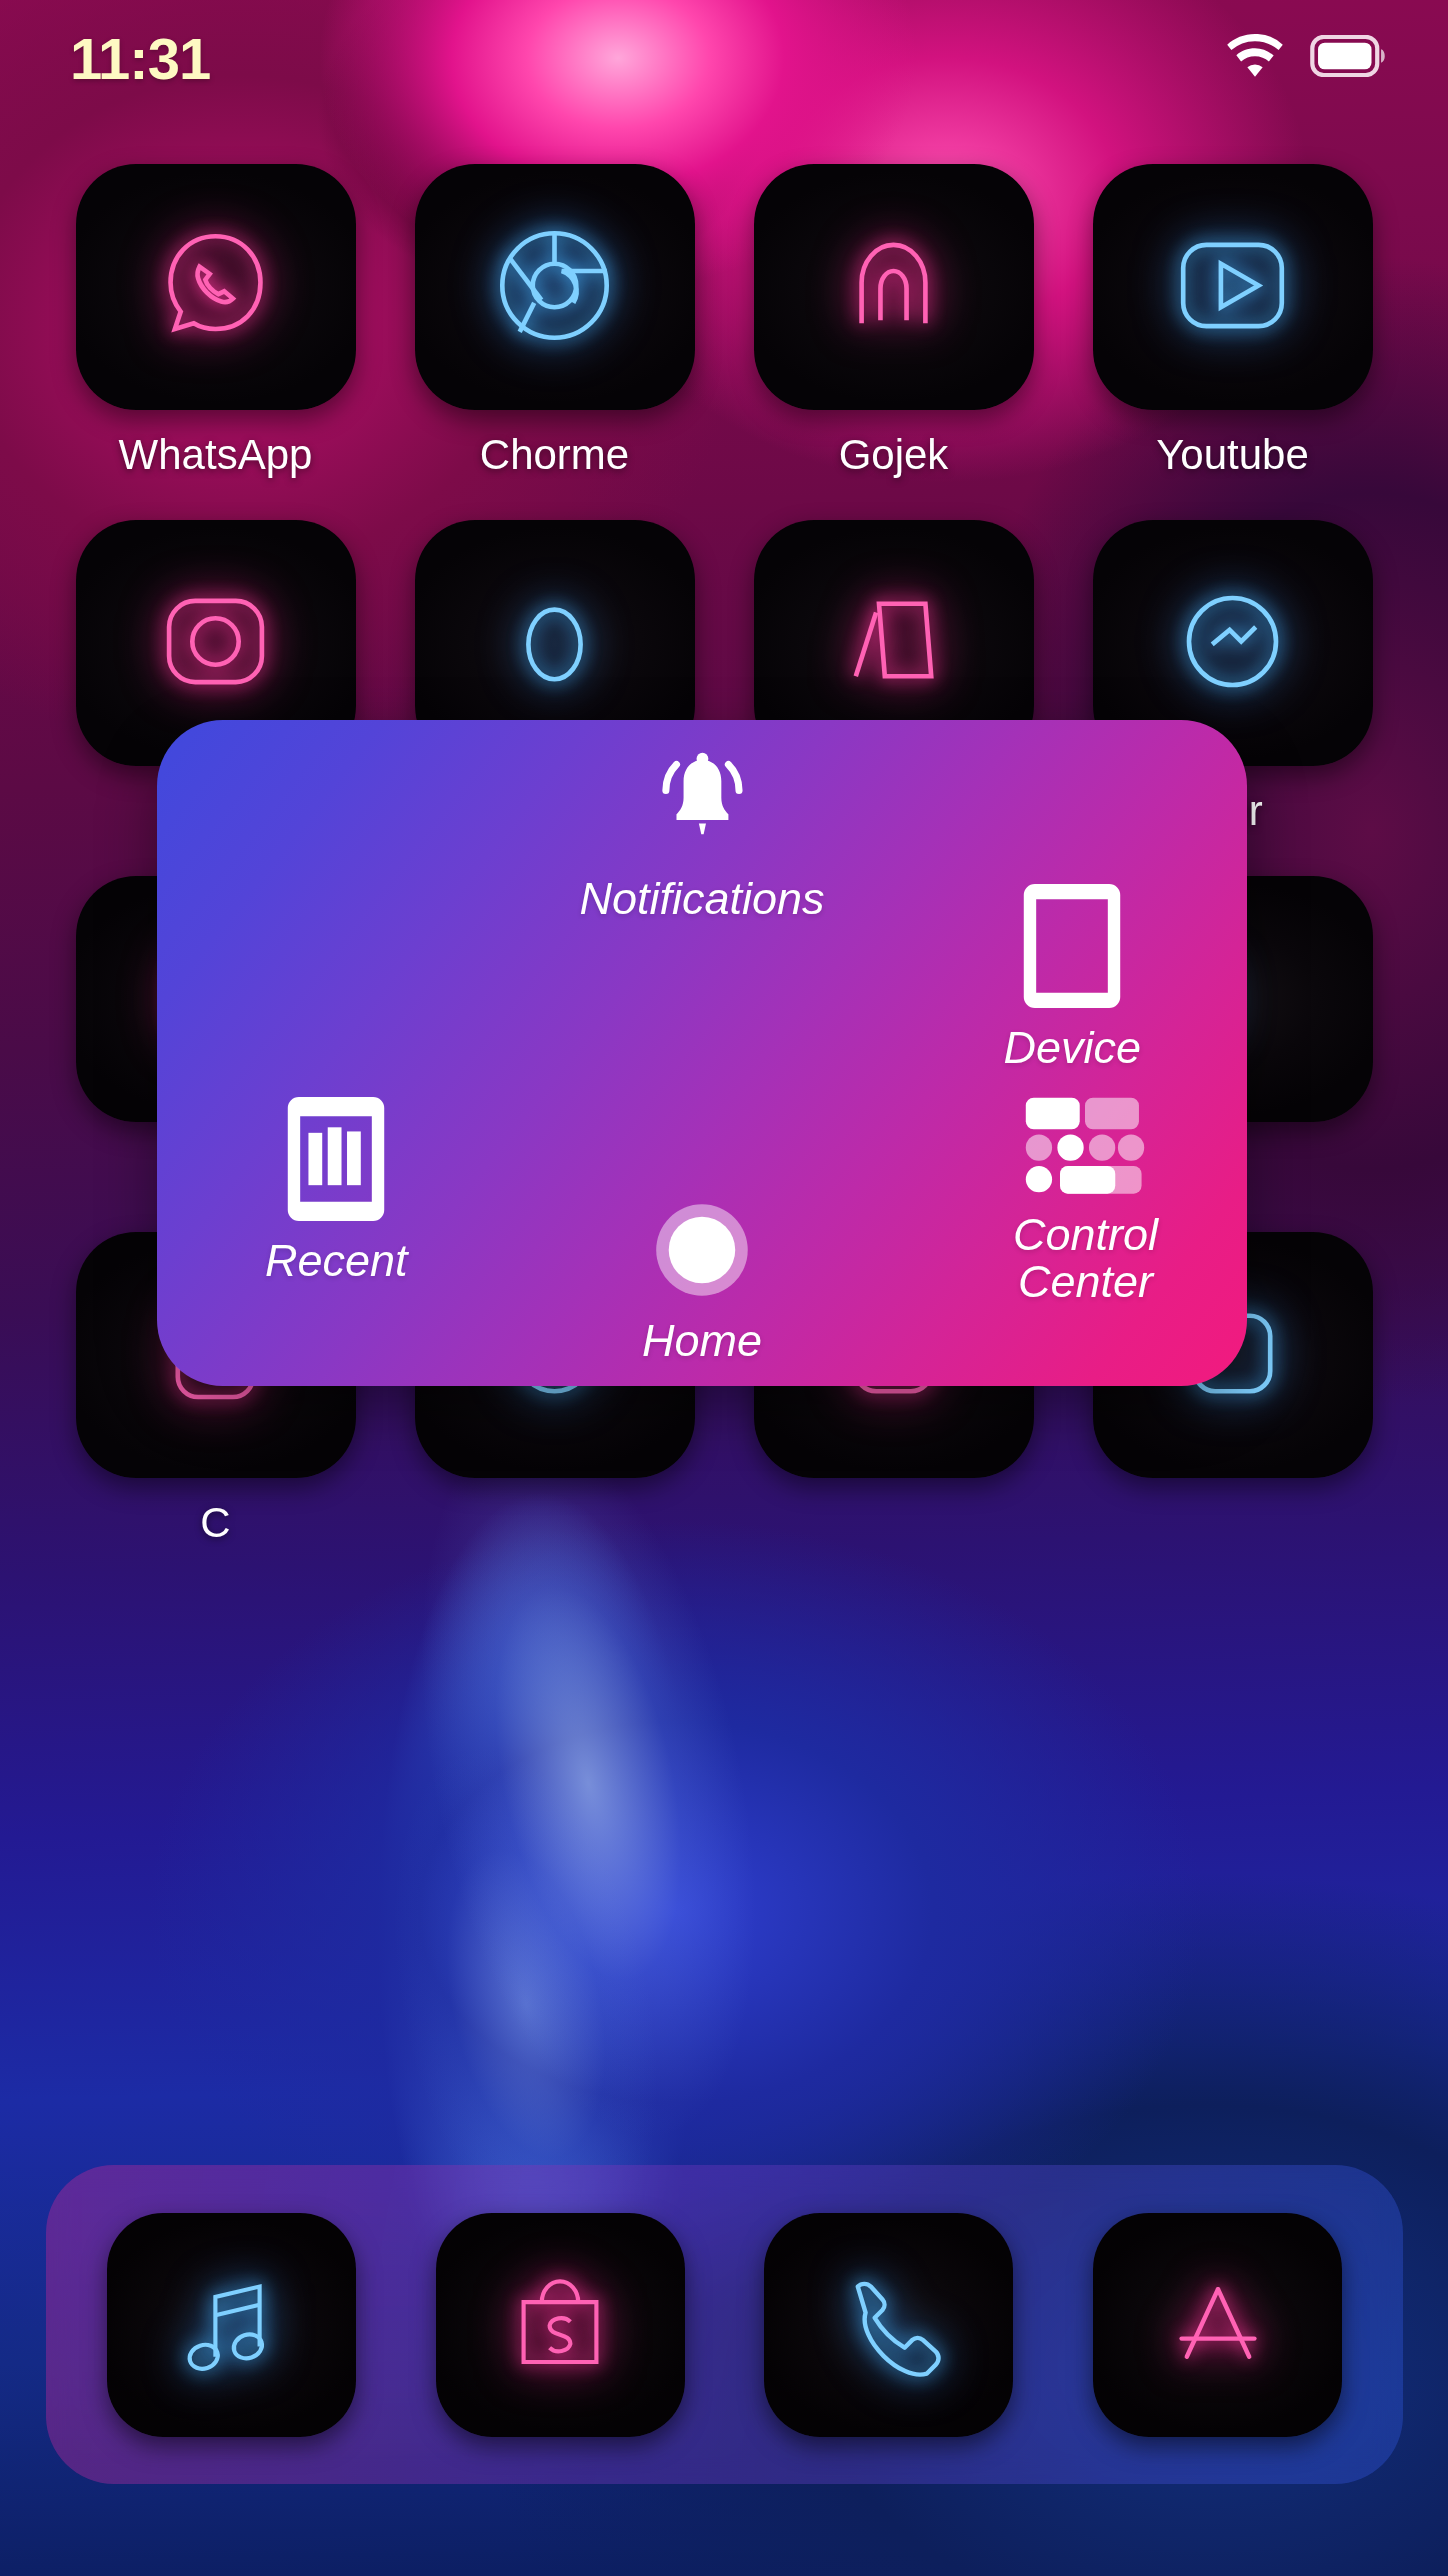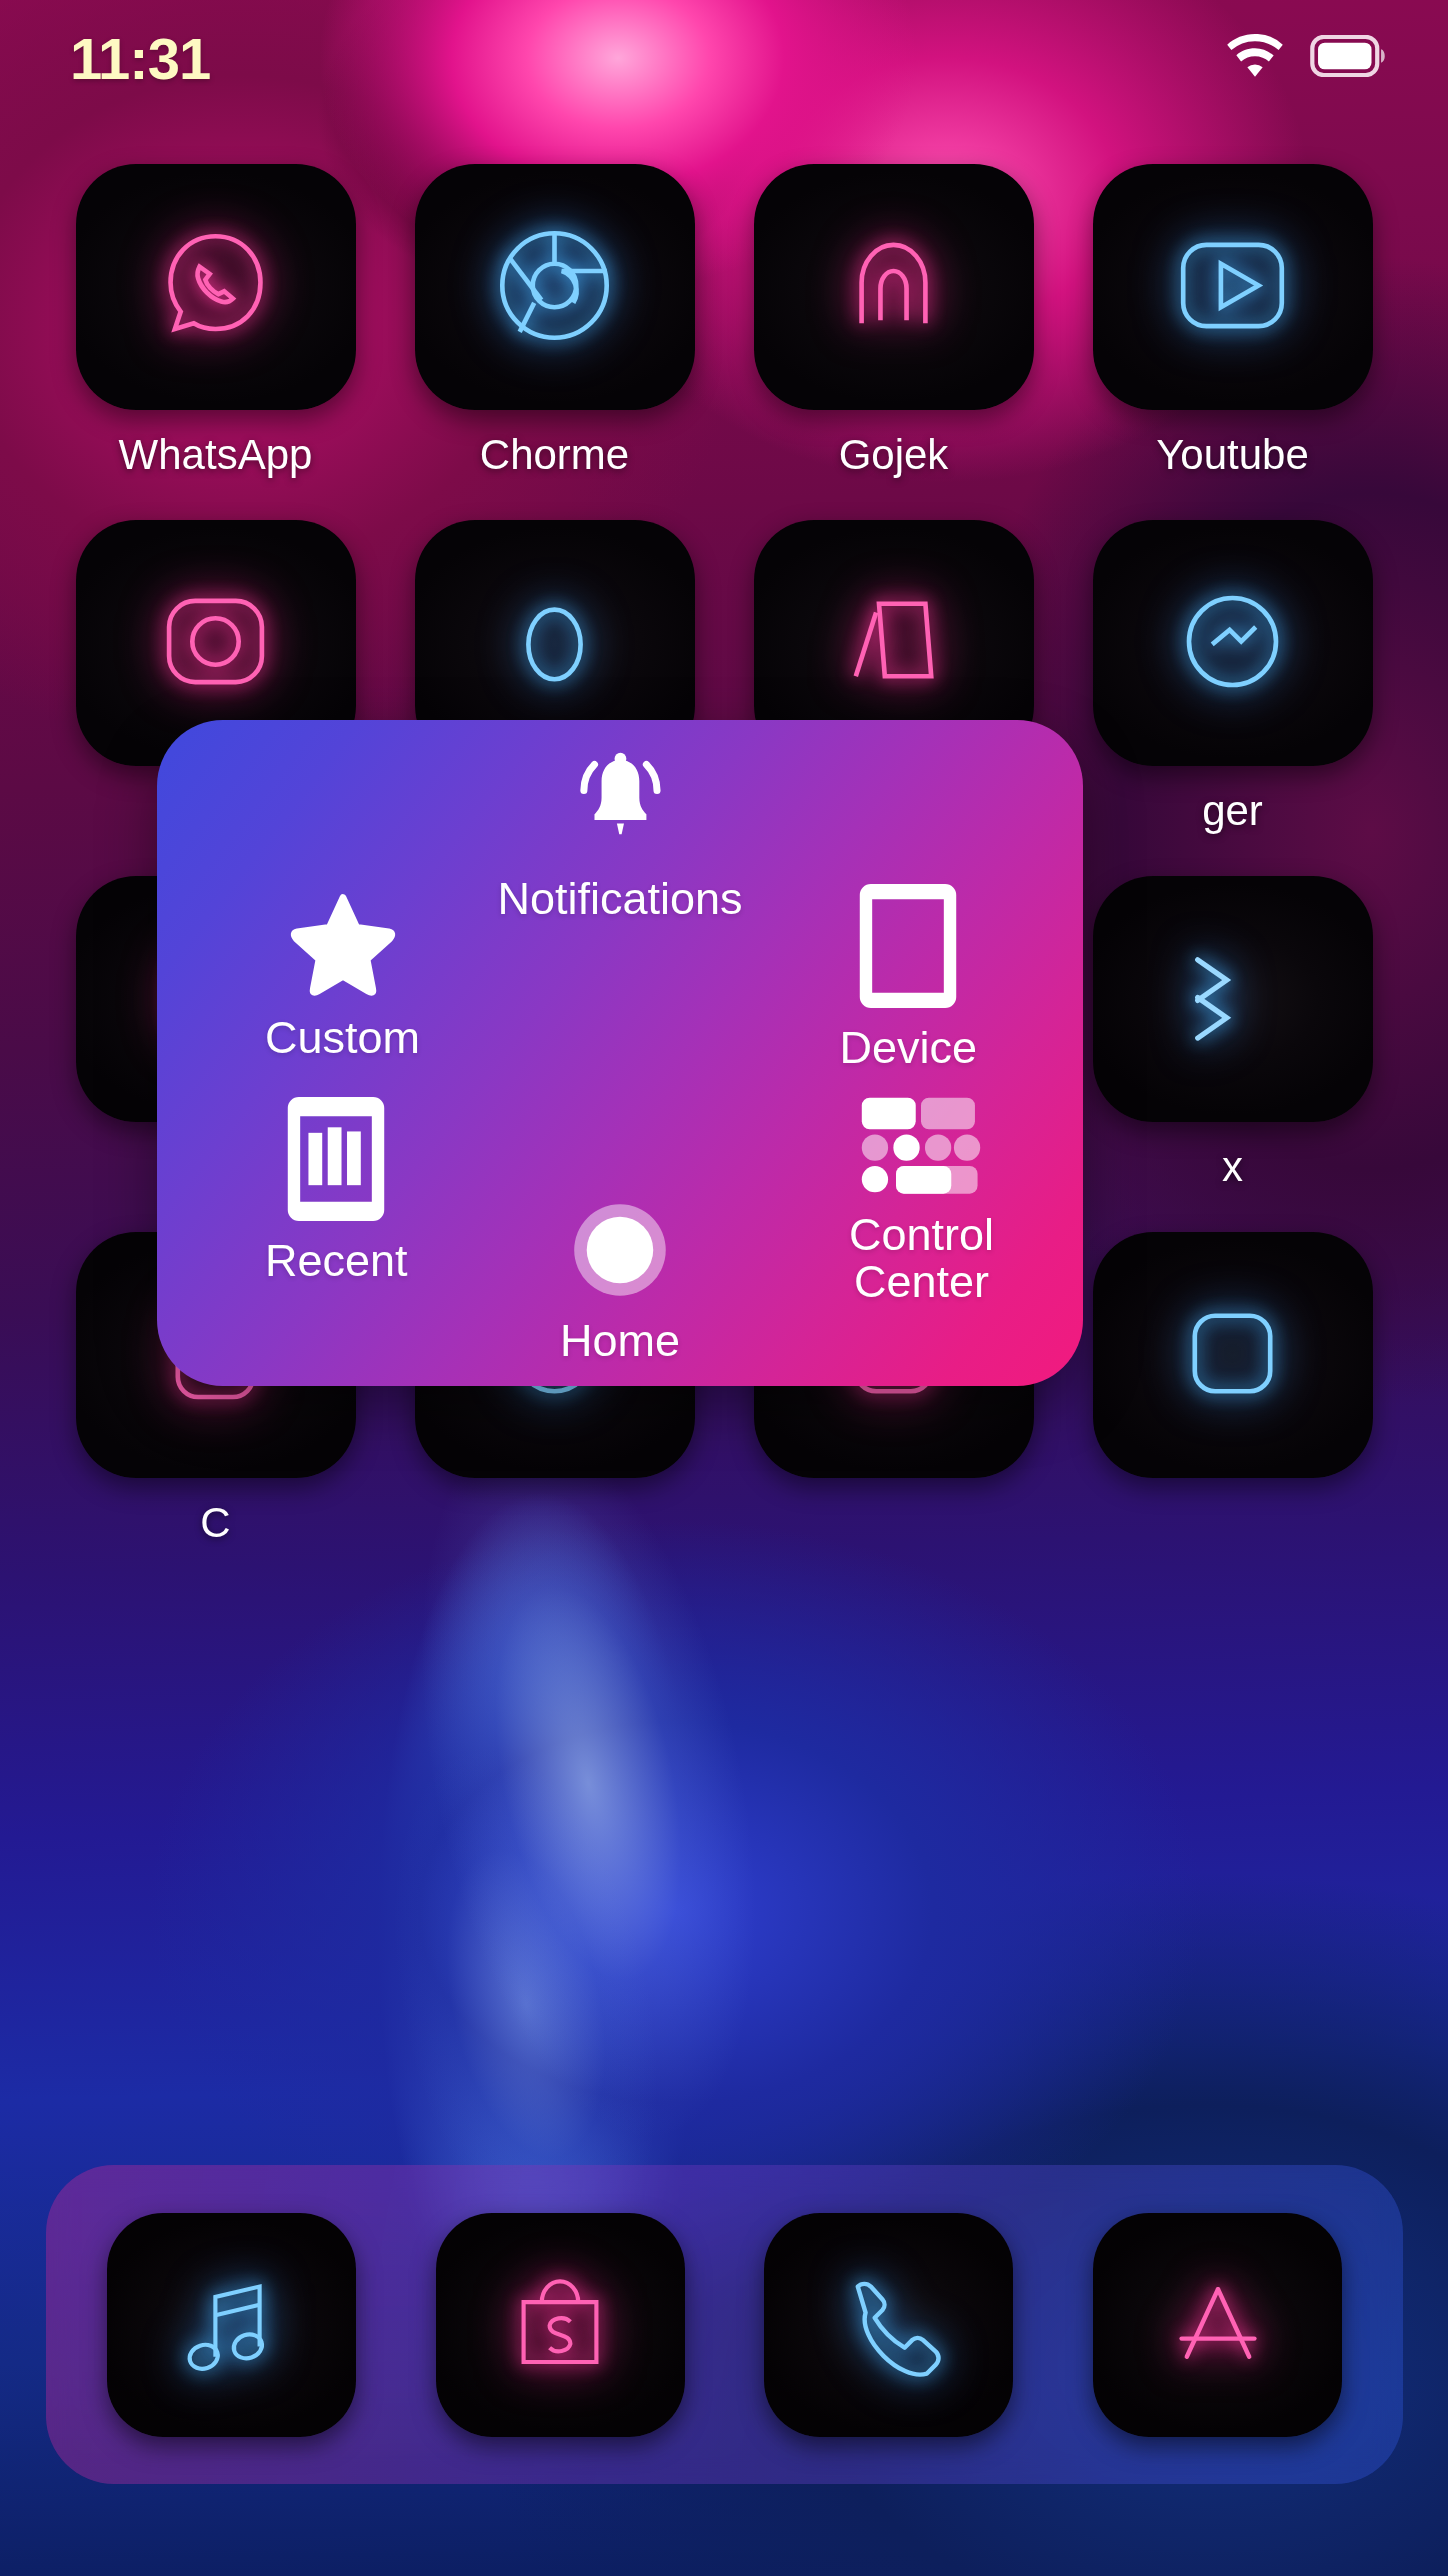--- a/index.html
+++ b/index.html
@@ -104,27 +104,28 @@
     border-radius:56px;
     background:radial-gradient(ellipse 135px 106px at 50% 50%, #131013 0%, #090609 60%, #040204 100%);
     display:flex; align-items:center; justify-content:center;
     box-shadow:0 9.7px 23px rgba(0,0,0,0.5);
   }
 
   
   #assistive-panel {
     position:absolute;
     left:157px; top:720px;
-    width:926px; height:666px;
+    width:1090px; height:666px;
     border-radius:66px;
     background:linear-gradient(128deg,
        #3f49dd 0%, #5344d8 14%, #6c3fd0 27%, #8a38c4 42%,
        #a431b8 54%, #bd2aa9 66%, #d42497 78%, #e81d86 90%, #f21a7e 100%);
     box-shadow:0 21px 58px rgba(0,0,0,0.38);
     z-index:10;
+    font-style:italic;
   }
   .menu-item {
     position:absolute;
     display:flex; flex-direction:column; align-items:center;
     text-align:center;
   }
   .menu-label {
     color:#fff; font-size:45px; font-weight:400; line-height:1.06;
     text-shadow:0 1.9px 5.8px rgba(0,0,0,0.16);
     margin-top:15.5px;
@@ -406,28 +407,20 @@
           <path d="M50 16 c-10 0-16 8-16 18 v14 c0 7-3 11-6 14 v5 h44 v-5 c-3-3-6-7-6-14 V34 c0-10-6-18-16-18z" fill="#fff"></path>
           <rect x="45" y="10" width="10" height="10" rx="5" fill="#fff"></rect>
           <path d="M47 70 h6 l-2 9 h-2 z" fill="#fff"></path>
           <path d="M28 20 c-6 6-9 14-9 22" fill="none" stroke="#fff" stroke-width="6" stroke-linecap="round"></path>
           <path d="M72 20 c6 6 9 14 9 22" fill="none" stroke="#fff" stroke-width="6" stroke-linecap="round"></path>
         </svg>
       </span>
       <div class="menu-label">Notifications</div>
     </div>
 
-    <div class="menu-item mi-custom">
-      <span class="menu-ico">
-        <svg width="114" height="114" viewBox="0 0 100 100">
-          <path d="M50 12 L62 38 L90 42 Q95 43 91 48 L71 66 L76 92 Q77 97 72 94 L50 81 L28 94 Q23 97 24 92 L29 66 L9 48 Q5 43 10 42 L38 38 Z" fill="#fff" stroke="#fff" stroke-width="6" stroke-linejoin="round"></path>
-        </svg>
-      </span>
-      <div class="menu-label">Custom</div>
-    </div>
 
     <div class="menu-item mi-recent">
       <span class="menu-ico">
         <svg width="100" height="124" viewBox="0 0 70 90">
           <path fill="#fff" fill-rule="evenodd" d="M8 0 h54 a8 8 0 0 1 8 8 v74 a8 8 0 0 1 -8 8 h-54 a8 8 0 0 1 -8 -8 v-74 a8 8 0 0 1 8 -8 z
                    M9 14 h52 v62 h-52 z"></path>
           <rect x="15" y="26" width="10" height="38" fill="#fff"></rect>
           <rect x="29" y="22" width="10" height="42" fill="#fff"></rect>
           <rect x="43" y="25" width="10" height="39" fill="#fff"></rect>
         </svg>

